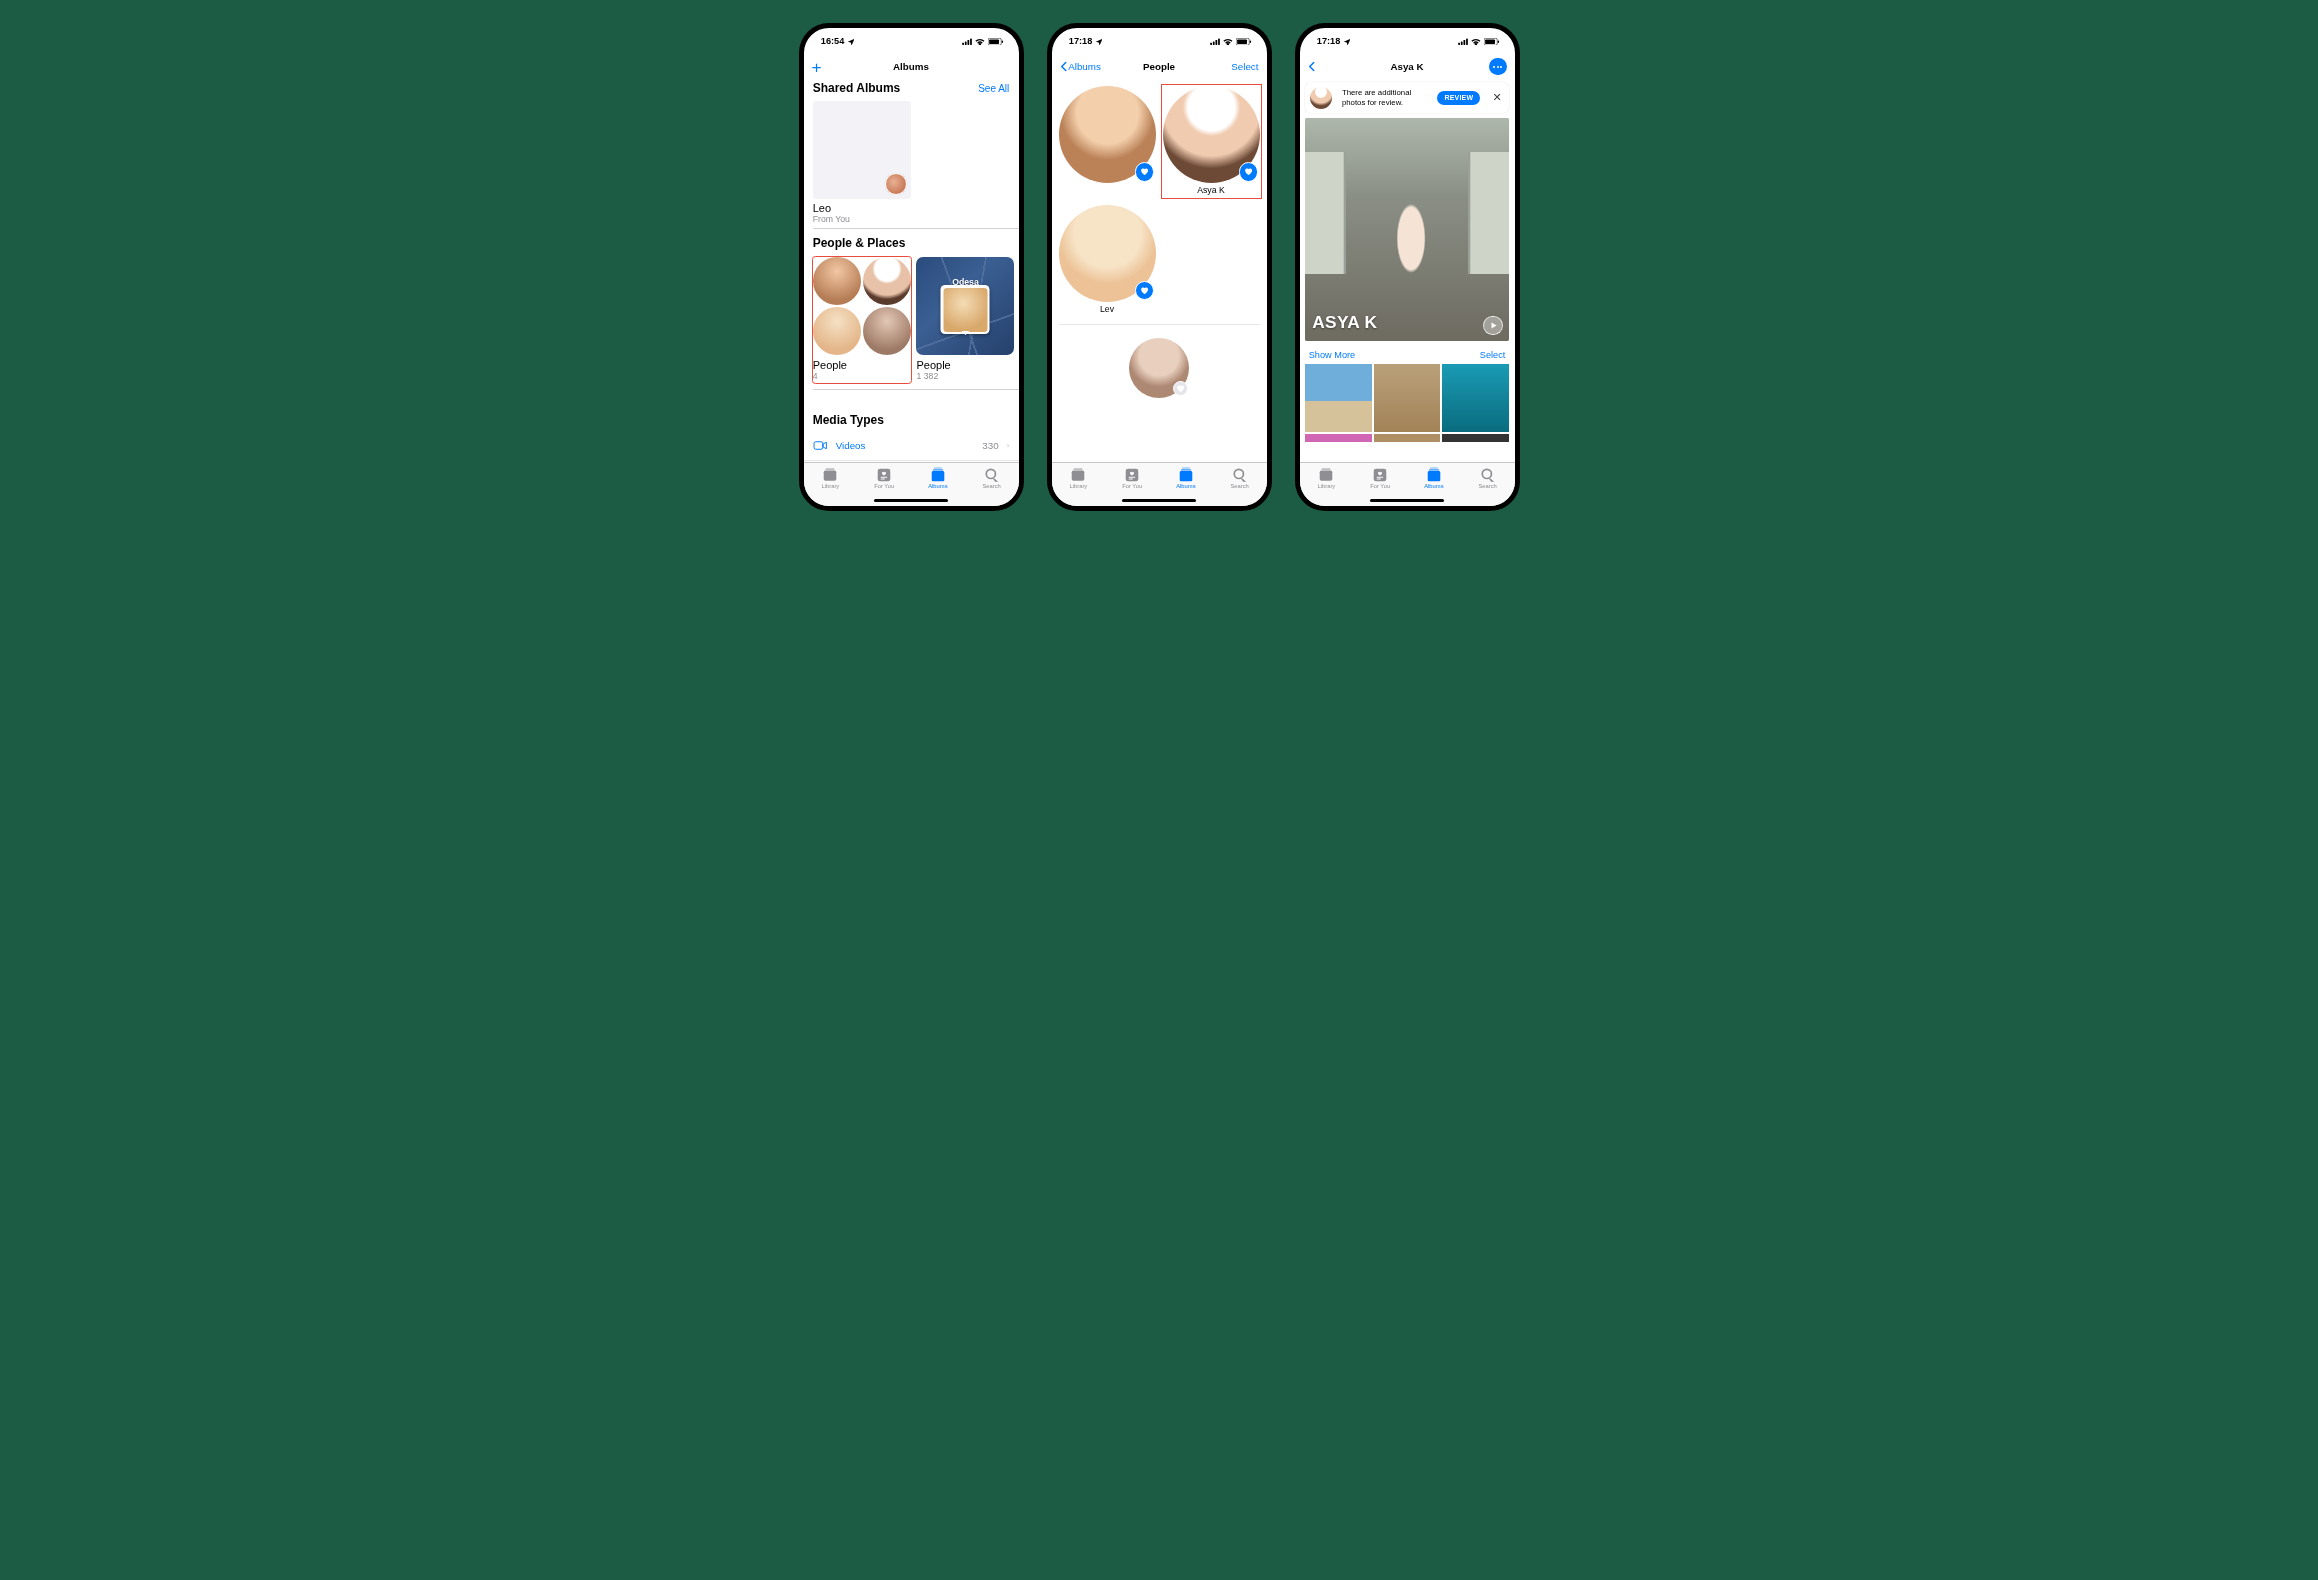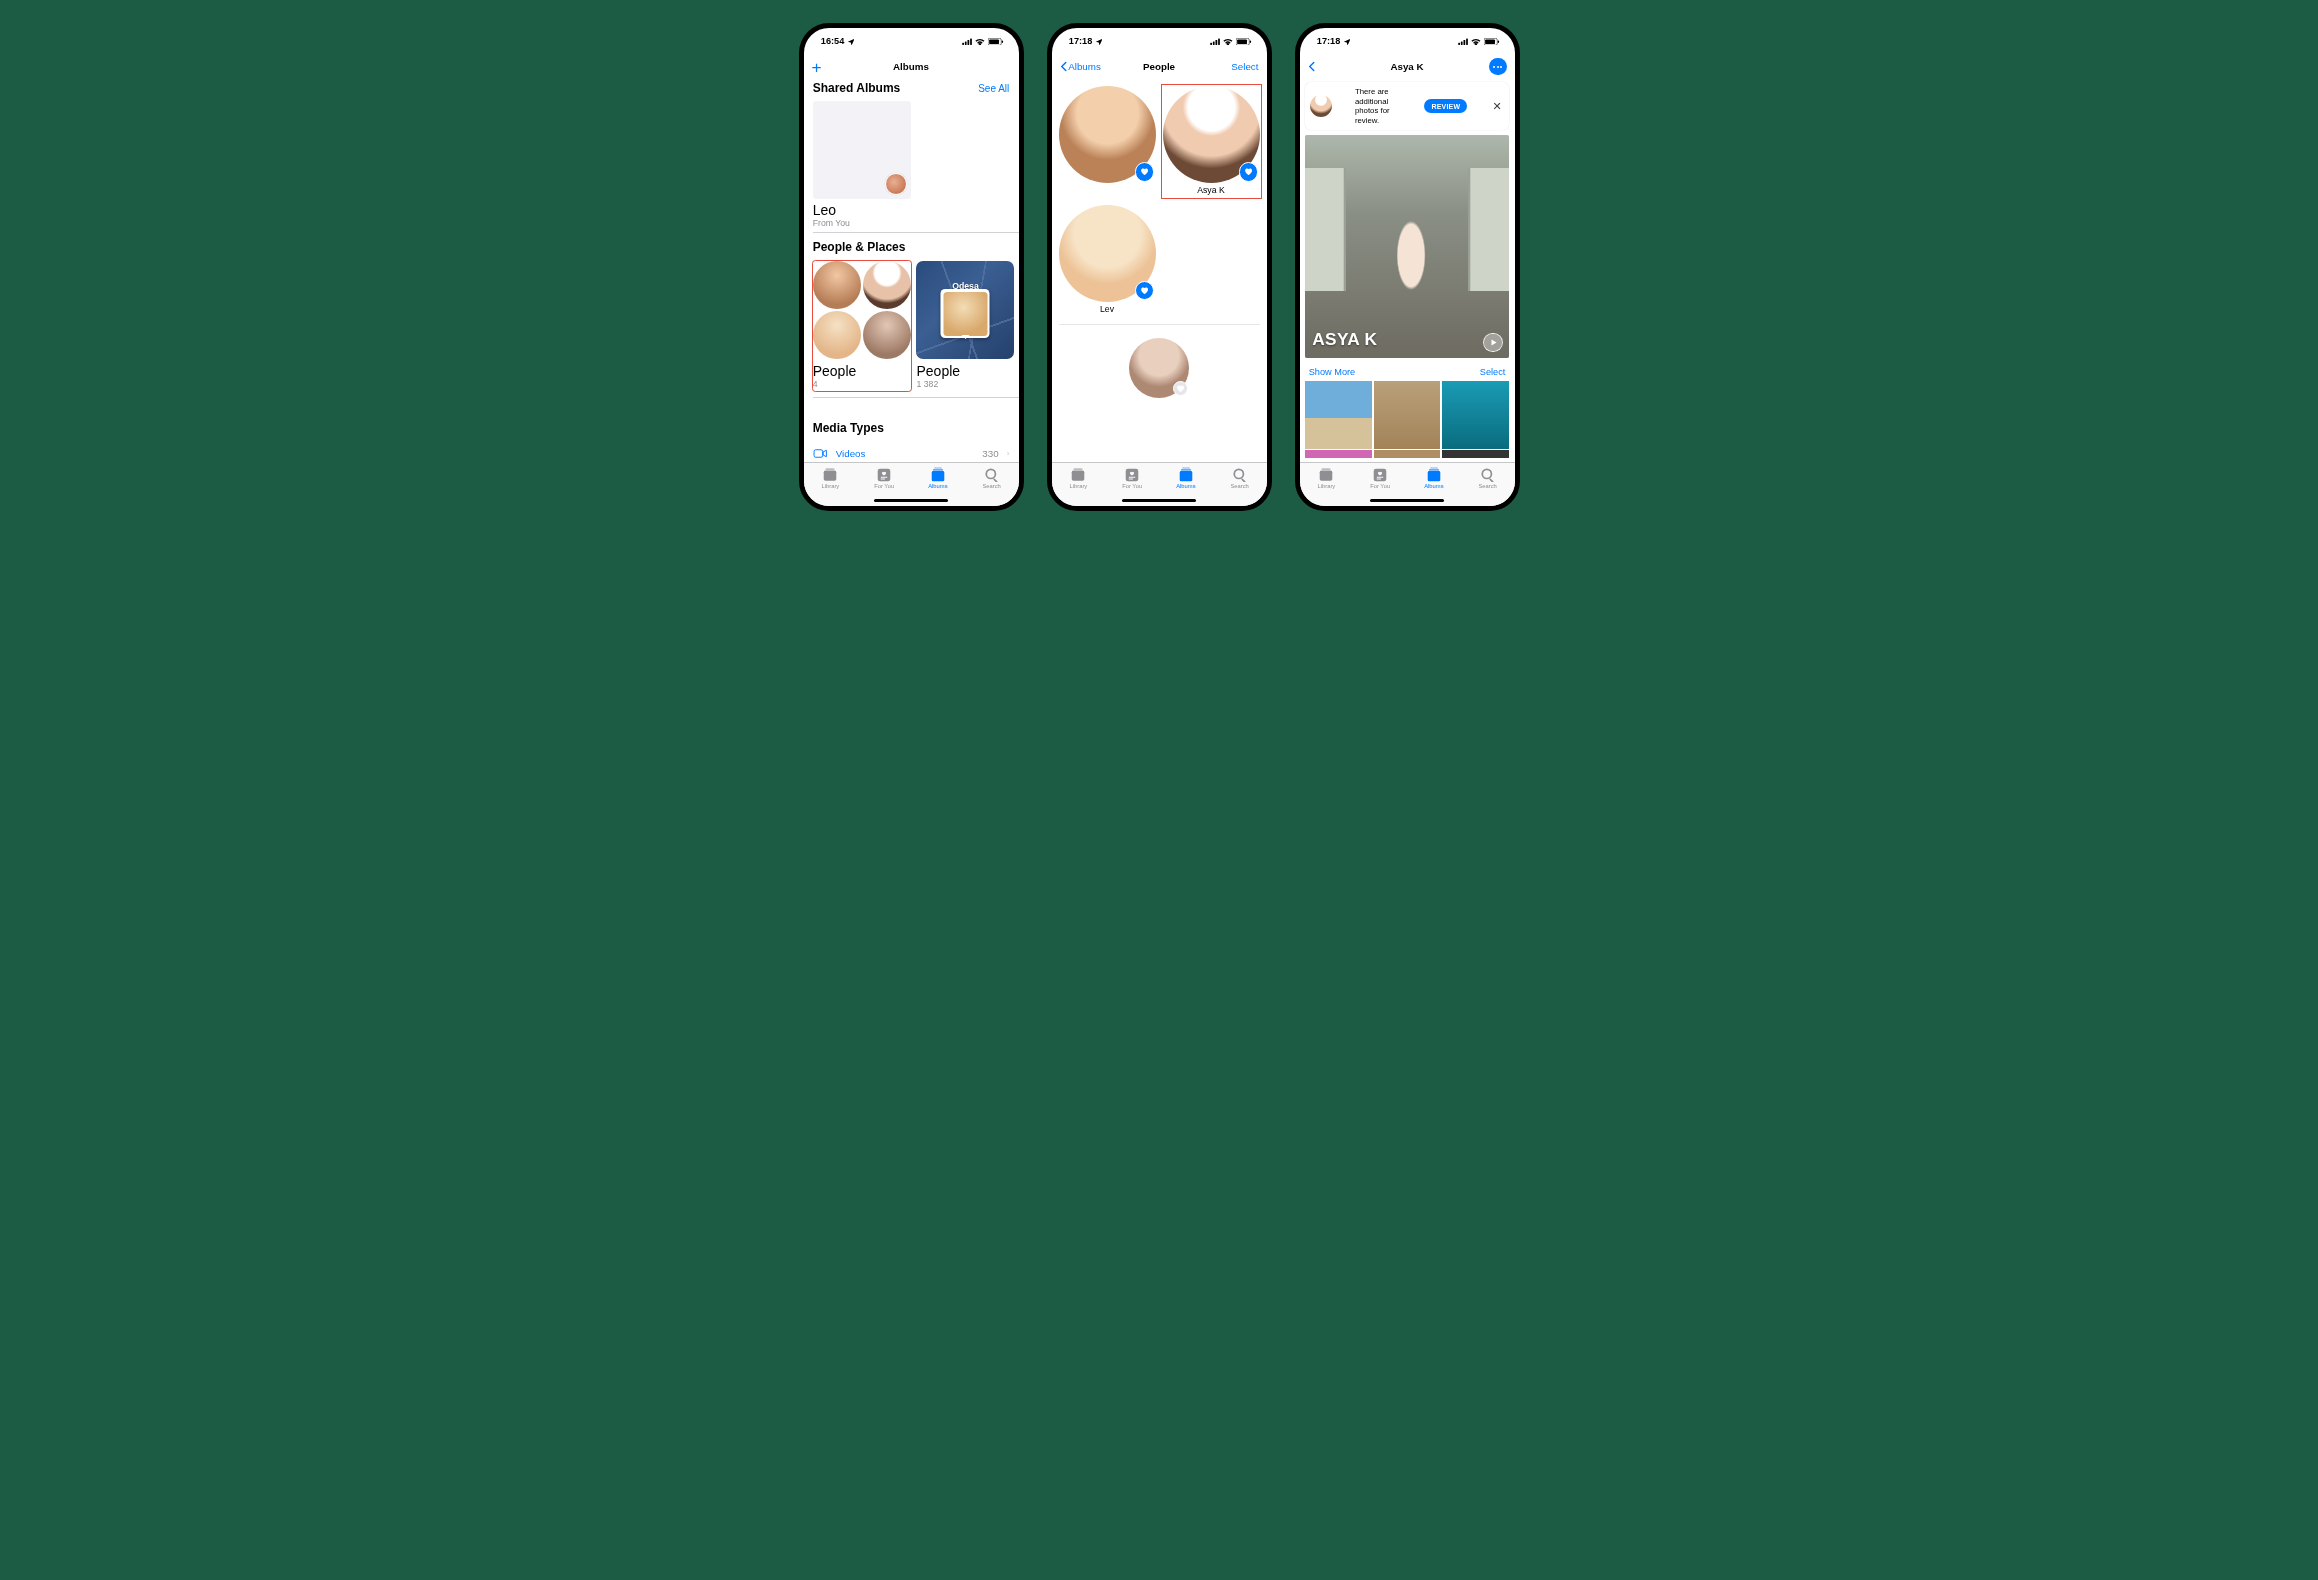--- a/index.html
+++ b/index.html
@@ -88,21 +88,21 @@
     border-radius: 3.5px;
     position: relative;
   }
   .shared-mini {
     position: absolute; bottom: 3.5px; right: 3.5px;
     width: 22px; height: 22px; border-radius: 50%;
     background: radial-gradient(circle at 40% 40%, #e8b094, #c97a57 70%);
     border: 1.4px solid #fff;
     box-shadow: 0 0 0 0.3px #d1d1d6;
   }
-  .tile-title { font-size: 14px; margin-top: 3.5px; }
+  .tile-title { font-size: 11px; margin-top: 3.5px; }
   .tile-sub { font-size: 8.7px; color: #8e8e93; }
 
   .pp-row { display: flex; gap: 5.8px; padding: 3.5px 9.2px 5.8px; }
   .pp-tile { width: 98px; }
   .pp-thumb {
     width: 98px; height: 98px;
     border-radius: 7px;
     position: relative;
     overflow: hidden;
   }
@@ -212,21 +212,21 @@
     height: 0.3px;
     background: #e5e5ea;
   }
 
   
   .banner {
     margin: 2.3px 5.8px 4.6px;
     background: #fff;
     border-radius: 5.8px;
     box-shadow: 0 0 0 0.3px #e5e5ea;
-    display: flex; align-items: center; gap: 23px;
+    display: flex; align-items: center; gap: 10px;
     padding: 4.6px 4.6px 4.6px 4.6px;
   }
   .banner-avatar {
     width: 22px; height: 22px; border-radius: 50%;
     background: radial-gradient(circle at 50% 22%, #fff 0 26%, #f0cbb0 32% 54%, #6d4a36 68%);
     flex-shrink: 0;
   }
   .banner-text { font-size: 7.8px; line-height: 1.25; flex: 1; }
   .review-btn {
     background: #007aff; color: #fff;

